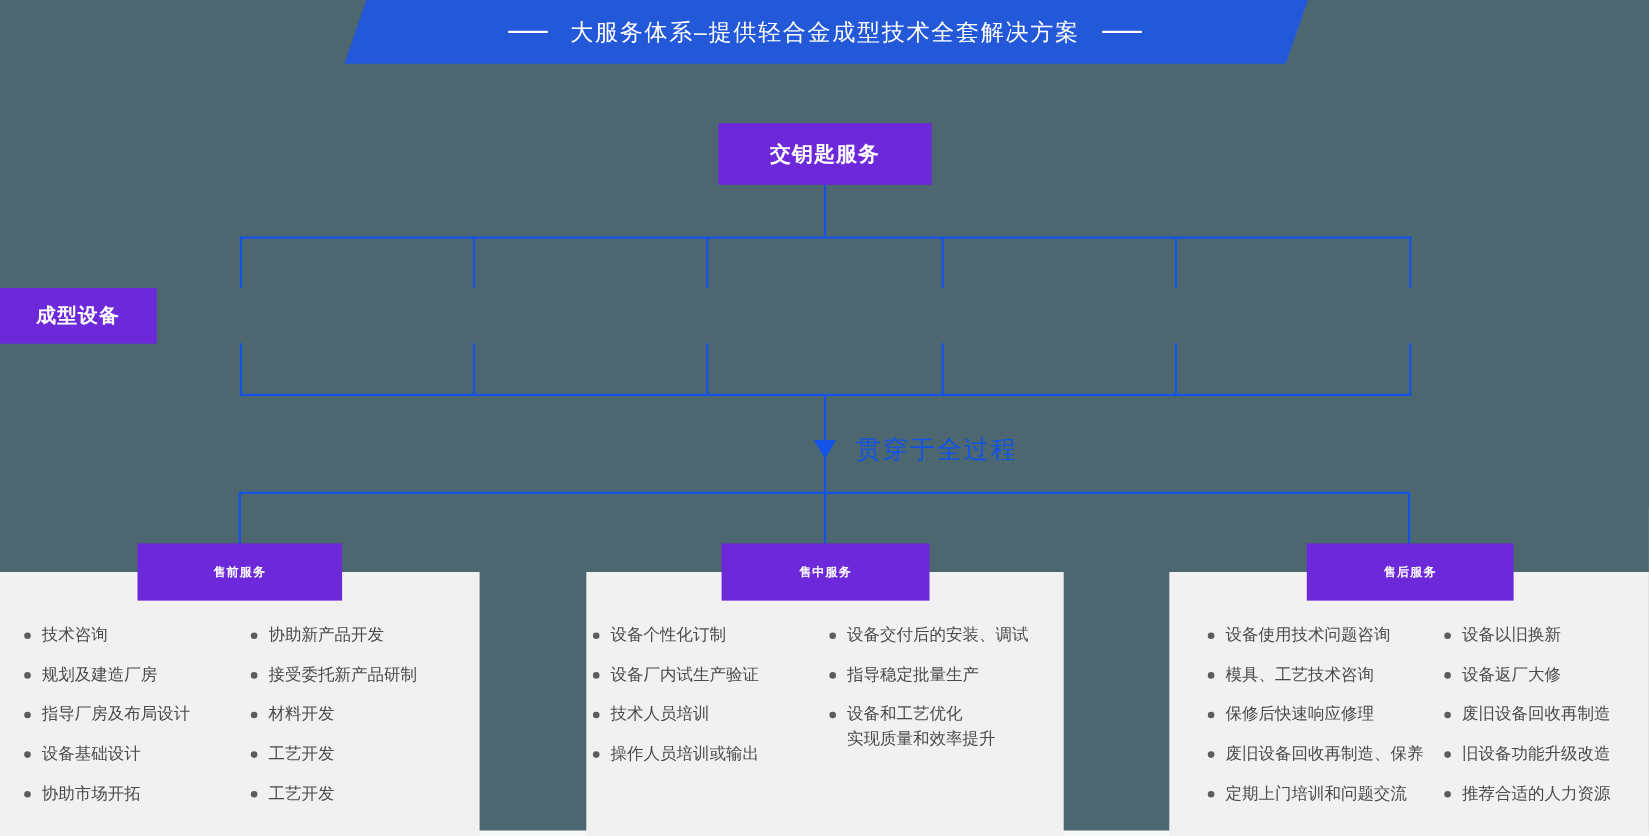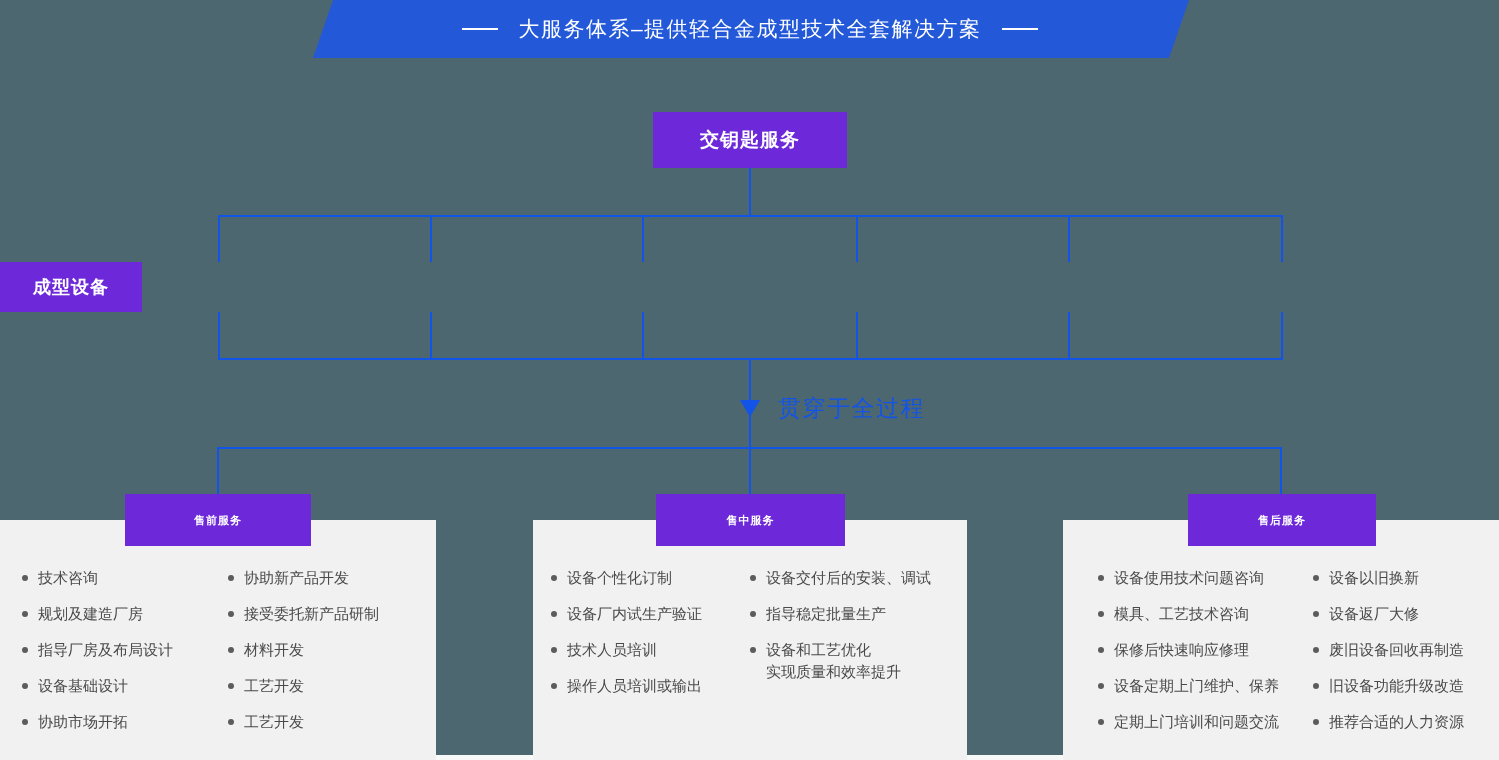--- a/index.html
+++ b/index.html
@@ -140,21 +140,21 @@
   }
   .panel.p0 { left: 0;      width: 436px; }
   .panel.p1 { left: 533px;  width: 434px; }
   .panel.p2 { left: 1063px; width: 436px; padding-left: 11px; }
 
   .panel-cols {
     display: flex;
     margin-top: 47px;
   }
   .panel.p0 .panel-cols { padding-left: 22px; }
-  .panel.p1 .panel-cols { padding-left: 18px; }
+  .panel.p1 .panel-cols { padding-left: 6px; gap: 16px; }
   .panel.p2 .panel-cols { padding-left: 24px; }
   .panel.p0 .col-1 { width: 206px; }
   .panel.p1 .col-1 { width: 199px; }
   .panel.p2 .col-1 { width: 215px; }
 
   .service-list { list-style: none; }
   .service-list li {
     position: relative;
     padding-left: 16px;
     margin-bottom: 14px;
@@ -257,21 +257,21 @@
 实现质量和效率提升</li>
         </ul>
     </div>
   </div>
   <div class="panel p2">
     <div class="panel-cols">
       <ul class="service-list col-1">
           <li>设备使用技术问题咨询</li>
           <li>模具、工艺技术咨询</li>
           <li>保修后快速响应修理</li>
-          <li>设备定期上门维护、保养</li>
+          <li>废旧设备回收再制造、保养</li>
           <li>定期上门培训和问题交流</li>
         </ul>
       <ul class="service-list col-2">
           <li>设备以旧换新</li>
           <li>设备返厂大修</li>
           <li>废旧设备回收再制造</li>
           <li>旧设备功能升级改造</li>
           <li>推荐合适的人力资源</li>
         </ul>
     </div>

